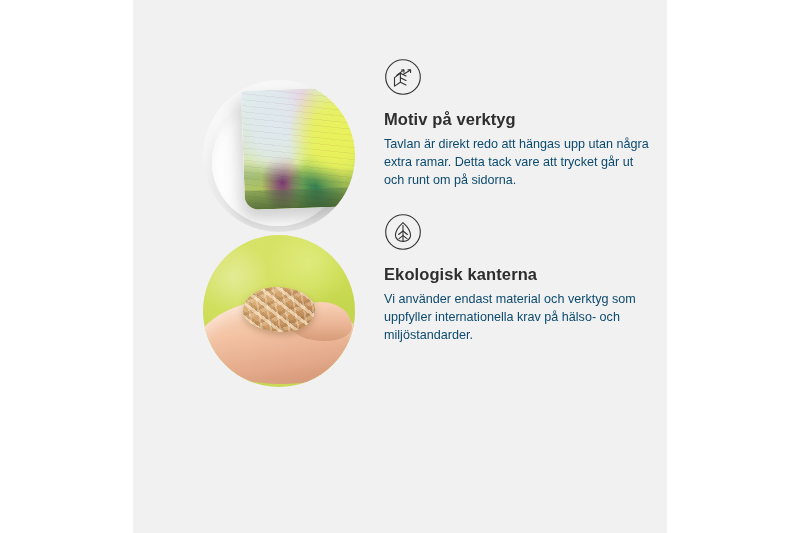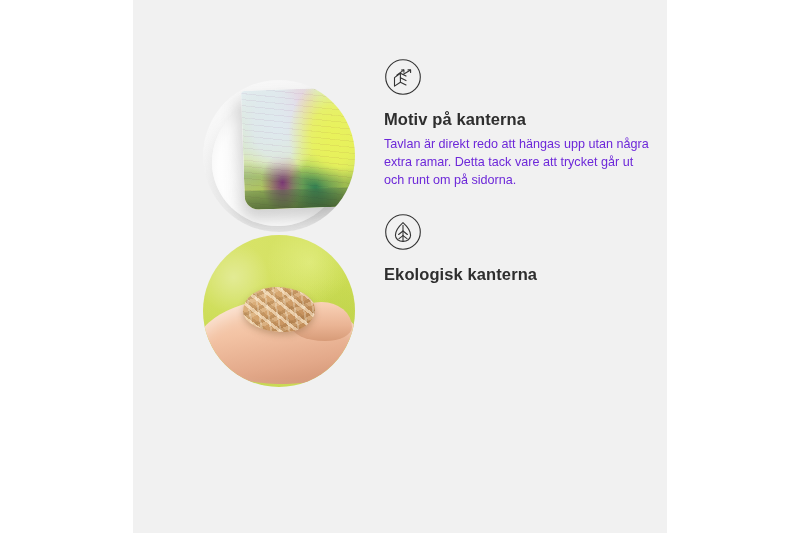--- a/index.html
+++ b/index.html
@@ -200,21 +200,21 @@
     margin: 14px 0 0 0;
     font-size: 16.5px;
     font-weight: bold;
     color: #2e2e2e;
     letter-spacing: .1px;
     line-height: 1.2;
   }
   .feat-body {
     margin: 6px 0 0 0;
     font-size: 12.6px;
-    color: #6d28d9;
+    color: #0c4a6e;
     line-height: 1.42;
     max-width: 268px;
   }
 </style>
 </head>
 <body>
 
 <div class="canvas">
   <div class="panel">
 
@@ -235,21 +235,21 @@
             <path d="M10.5 19.6 L16.4 15.2 L16.4 24.2 L10.5 28.1 Z"></path>
             <path d="M16.4 15.2 L22.0 18.1"></path>
             <path d="M16.4 19.7 L22.0 22.6"></path>
             <path d="M16.4 24.2 L22.0 27.0"></path>
             <path d="M12.8 17.2 L19.6 12.1"></path>
             <path d="M17.5 12.0 L19.9 11.9 L19.9 14.3"></path>
             <path d="M19.0 16.4 L26.2 12.2"></path>
             <path d="M24.0 11.9 L26.6 11.9 L26.6 14.4"></path>
           </svg>
         </span>
-        <h3 class="feat-title">Motiv på kanterna</h3>
+        <h3 class="feat-title">Motiv på verktyg</h3>
         <p class="feat-body">Tavlan är direkt redo att hängas upp utan några extra ramar. Detta tack vare att trycket går ut och runt om på sidorna.</p>
       </div>
     </div>
 
     <div class="feature feature-2">
 
       <div class="photo photo-wood">
         <div class="pw-blur"></div>
         <div class="pw-hands"></div>
         <div class="pw-thumb"></div>
@@ -262,17 +262,18 @@
             <circle cx="19" cy="19" r="17.3"></circle>
             <path d="M19 9.6 C13.4 14.6 11.4 19.2 11.4 22.3 C11.4 25.9 14.8 28.4 19 28.4 C23.2 28.4 26.6 25.9 26.6 22.3 C26.6 19.2 24.6 14.6 19 9.6 Z"></path>
             <path d="M19 12.6 L19 28.4"></path>
             <path d="M19 18.0 L14.6 21.5"></path>
             <path d="M19 18.0 L23.4 21.5"></path>
             <path d="M19 22.6 L15.0 25.6"></path>
             <path d="M19 22.6 L23.0 25.6"></path>
           </svg>
         </span>
         <h3 class="feat-title">Ekologisk kanterna</h3>
+        <p class="feat-body">Vi använder endast material och verktyg som uppfyller internationella krav på hälso- och miljöstandarder.</p>
       </div>
     </div>
 
   </div>
 </div>
 
 </body></html>

